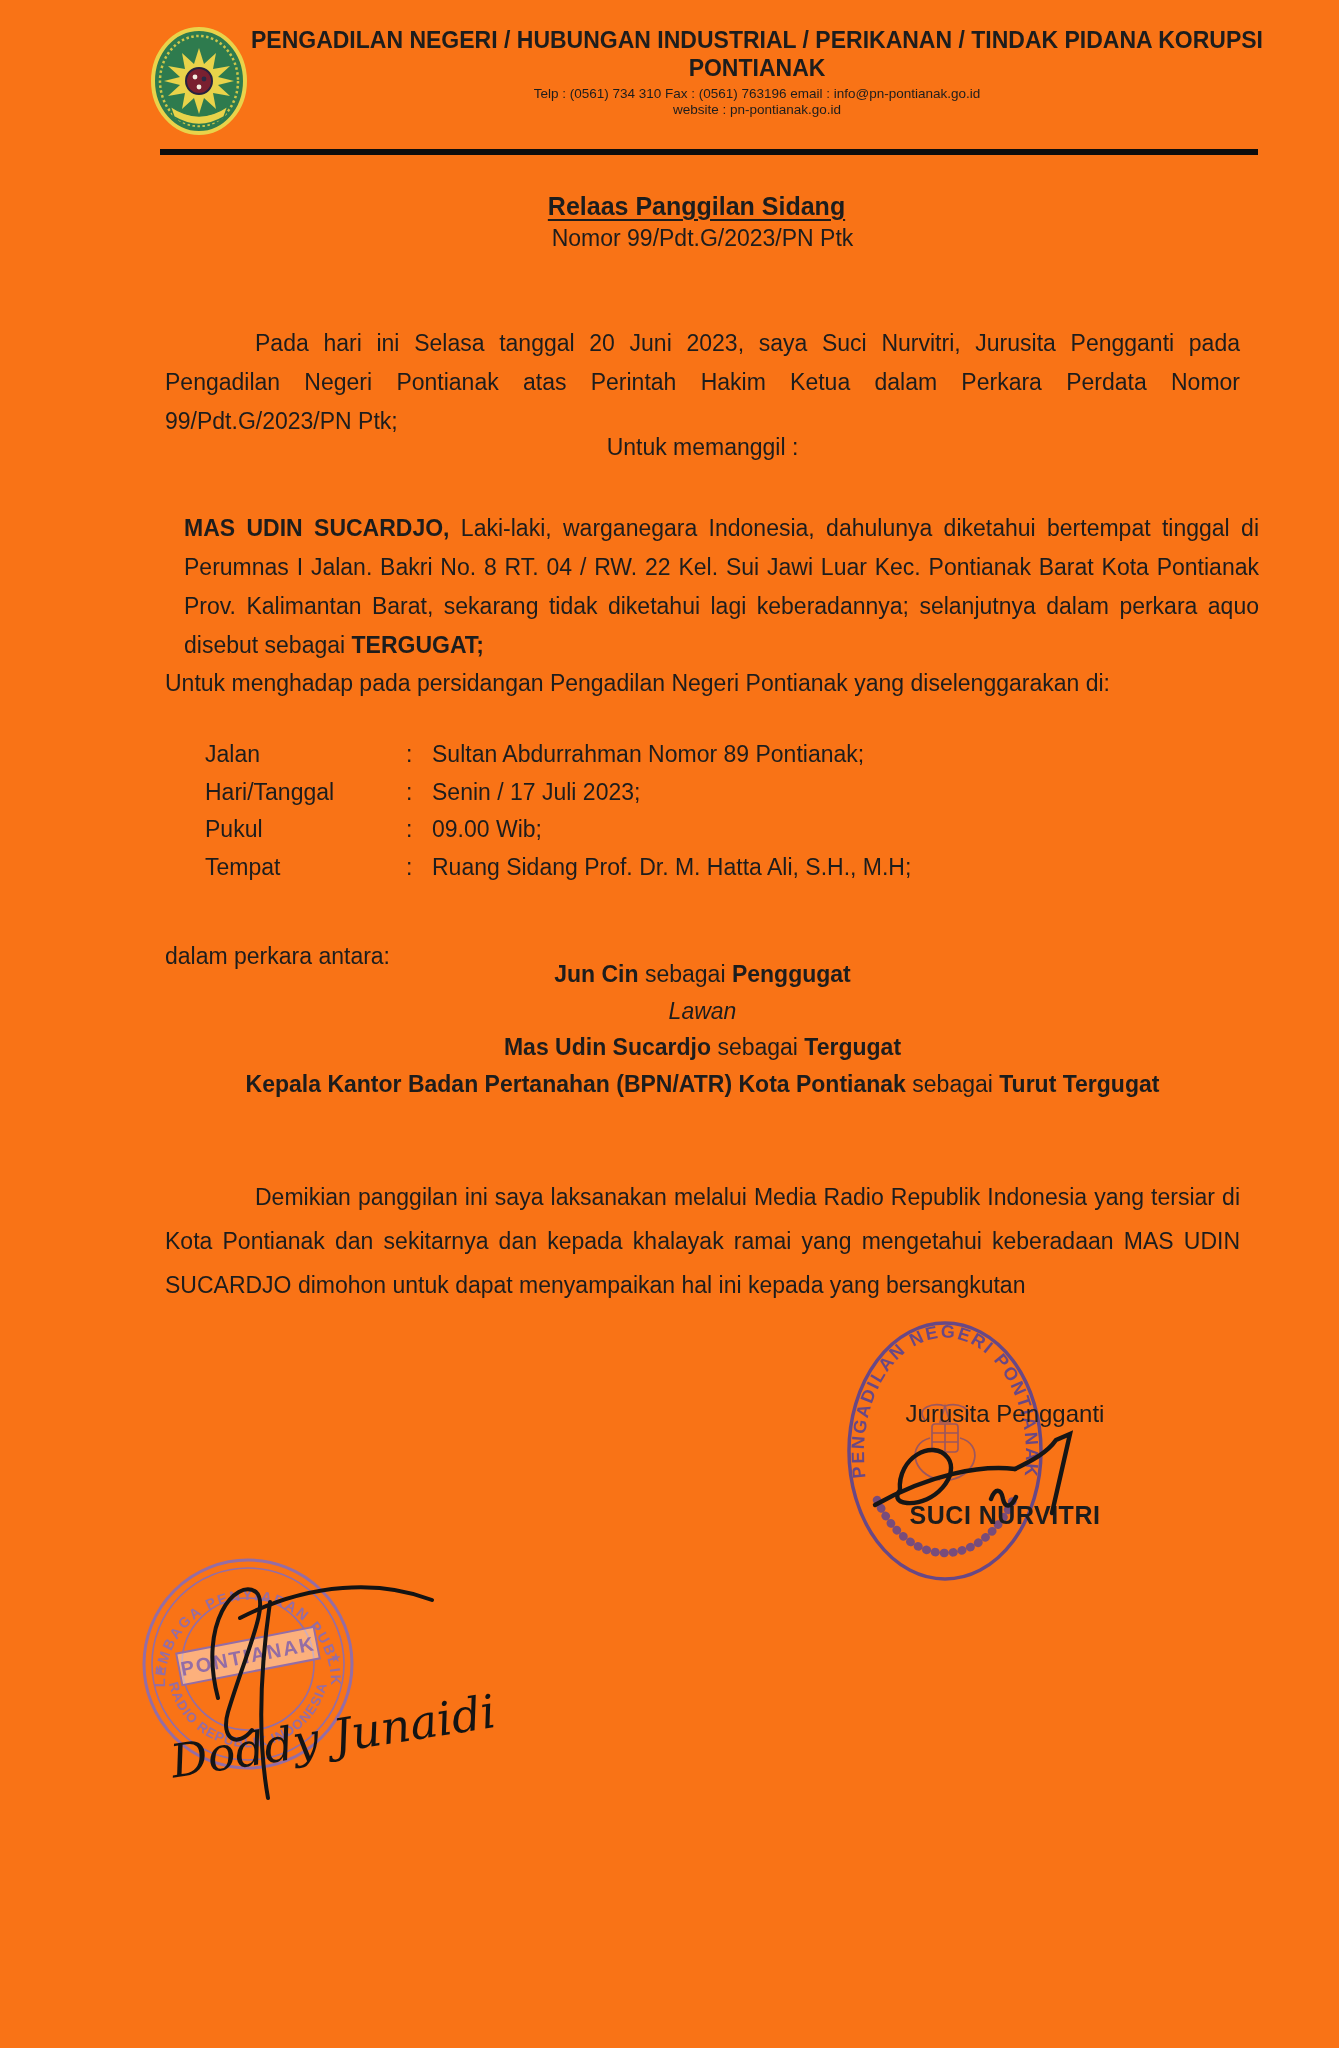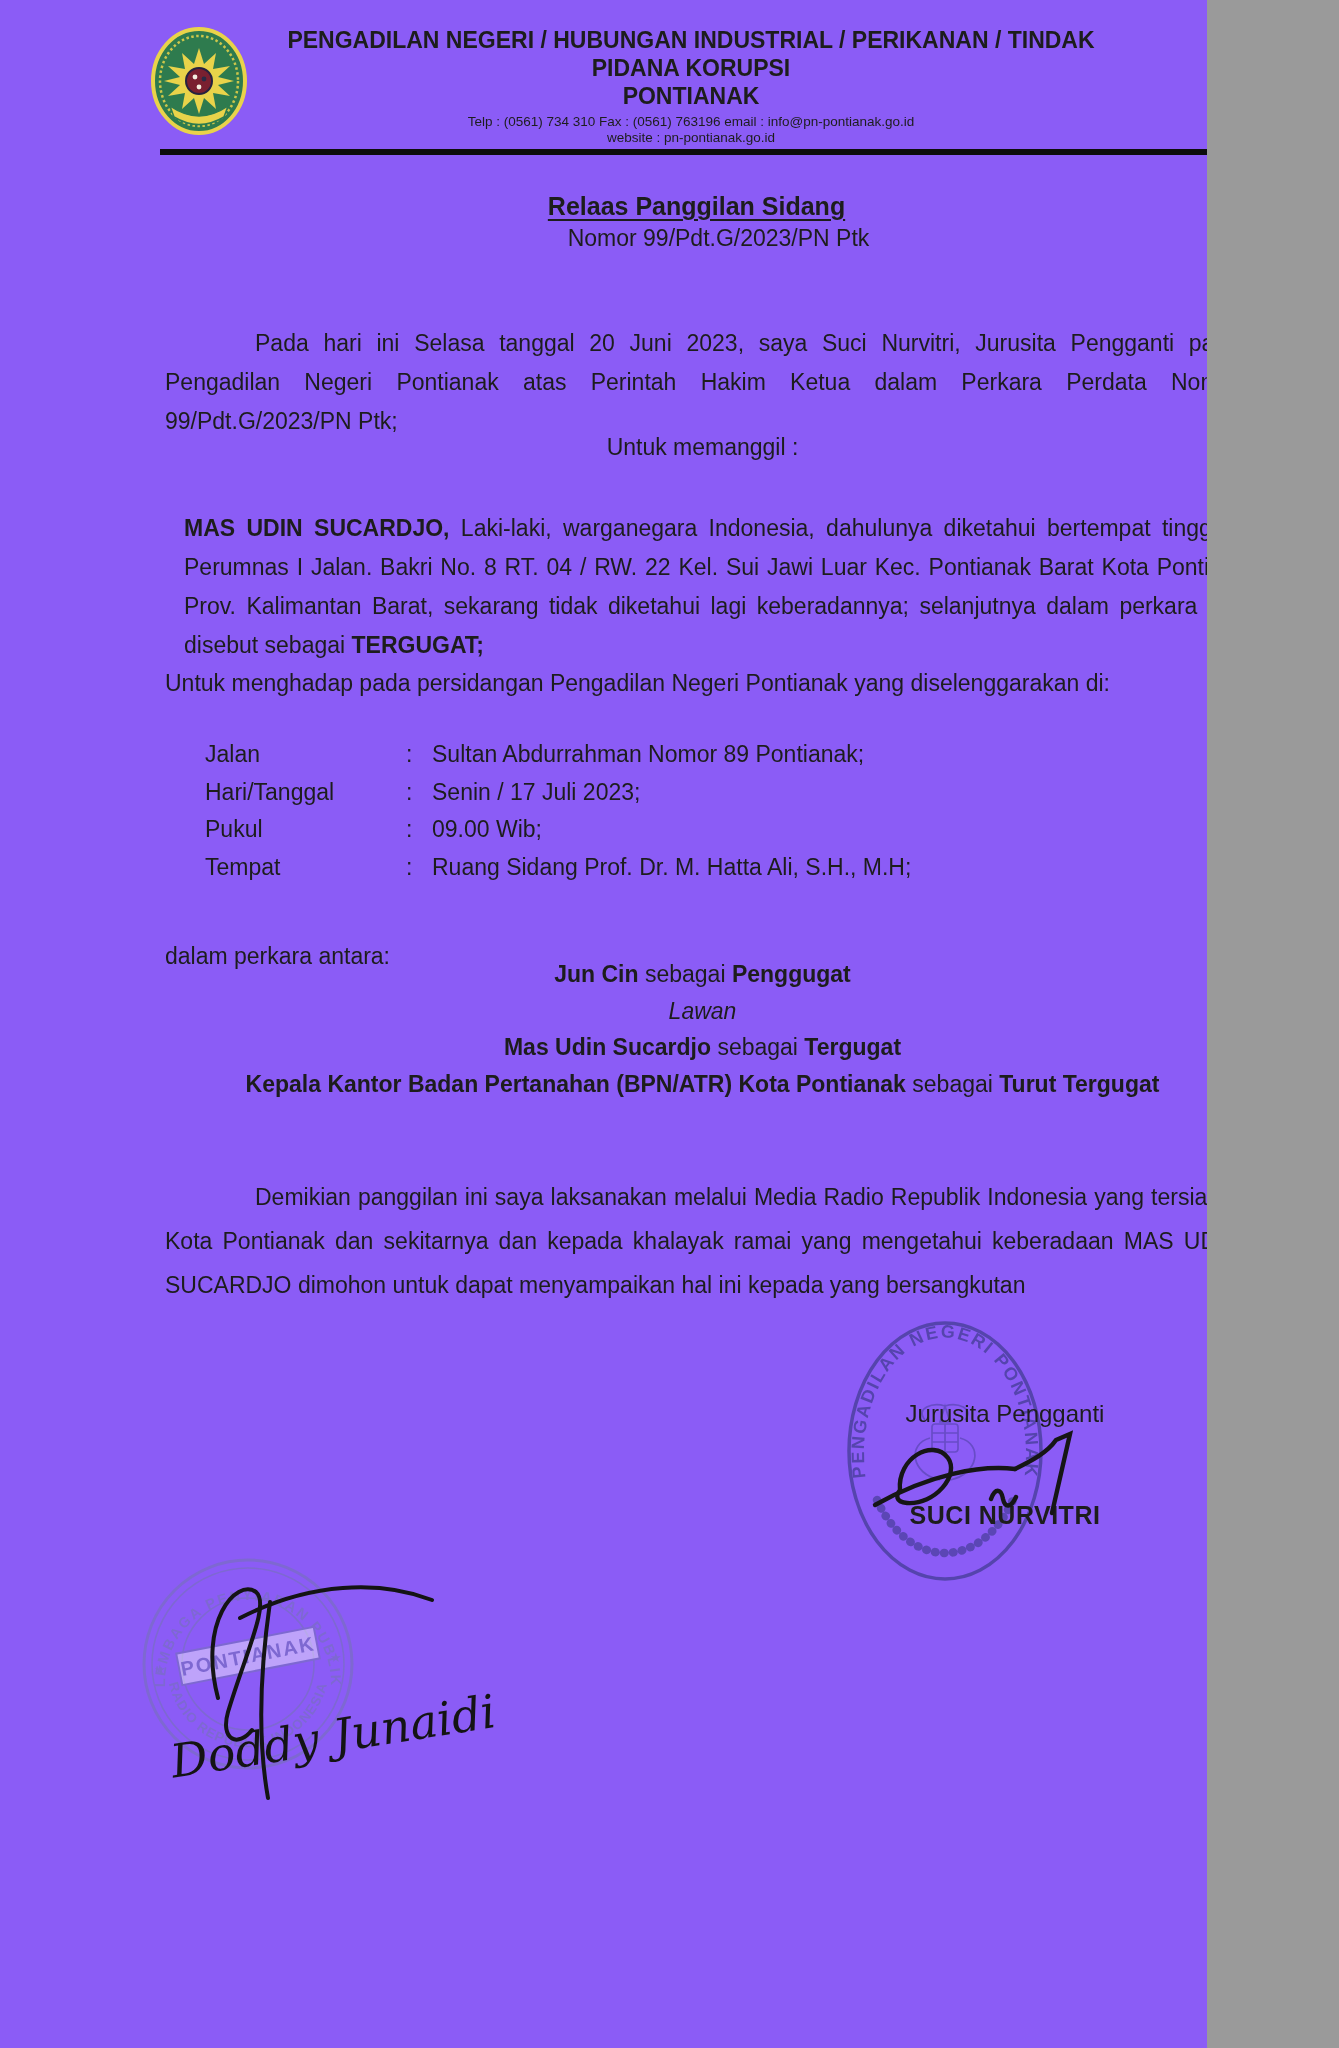--- a/index.html
+++ b/index.html
@@ -1,33 +1,33 @@
 <!DOCTYPE html>
 <html><head>
 <meta charset="utf-8">
 <style>
   html,body{margin:0;padding:0;background:#9a9a9a;}
-  .page{position:relative;width:1207px;height:2048px;background:#8b5cf6;overflow:hidden;
+  .page{position:relative;width:1339px;height:2048px;background:#f97316;overflow:hidden;
         font-family:"Liberation Sans","DejaVu Sans",sans-serif;color:#1d1d1d;}
   .abs{position:absolute;}
 
   
   .logo{left:150px;top:26px;width:98px;height:110px;}
   .header-text{left:243px;right:68px;top:26px;text-align:center;}
   .h-org{font-weight:bold;font-size:23px;line-height:28px;}
   .h-city{font-weight:bold;font-size:23px;line-height:28px;}
   .h-addr{font-weight:bold;font-size:20px;line-height:24px;margin-top:4px;}
   .h-contact{font-size:13.5px;line-height:16px;margin-top:4px;}
   .h-web{font-size:13.5px;line-height:16px;}
   .rule{left:160px;width:1098px;top:149px;height:6px;background:#0d0d0d;}
 
   
   .doc-title{left:159px;width:1075px;top:192px;text-align:center;font-size:25px;font-weight:bold;
              text-decoration:underline;text-underline-offset:4px;text-decoration-thickness:2px;}
-  .doc-nomor{left:181px;width:1075px;top:225px;text-align:center;font-size:23px;}
+  .doc-nomor{left:165px;width:1075px;top:225px;text-align:center;font-size:23px;}
 
   
   .par{left:165px;width:1075px;font-size:23px;line-height:39px;text-align:justify;}
   .indent{text-indent:90px;}
   .center-line{left:165px;width:1075px;text-align:center;font-size:23px;}
   #para-opening{top:301px;}
   #line-memanggil{top:434px;}
   #para-tergugat{top:486px;margin-left:19px;}
   #para-menghadap{top:641px;}
   #line-dalam{top:943px;left:165px;width:1075px;font-size:23px;text-align:left;}

